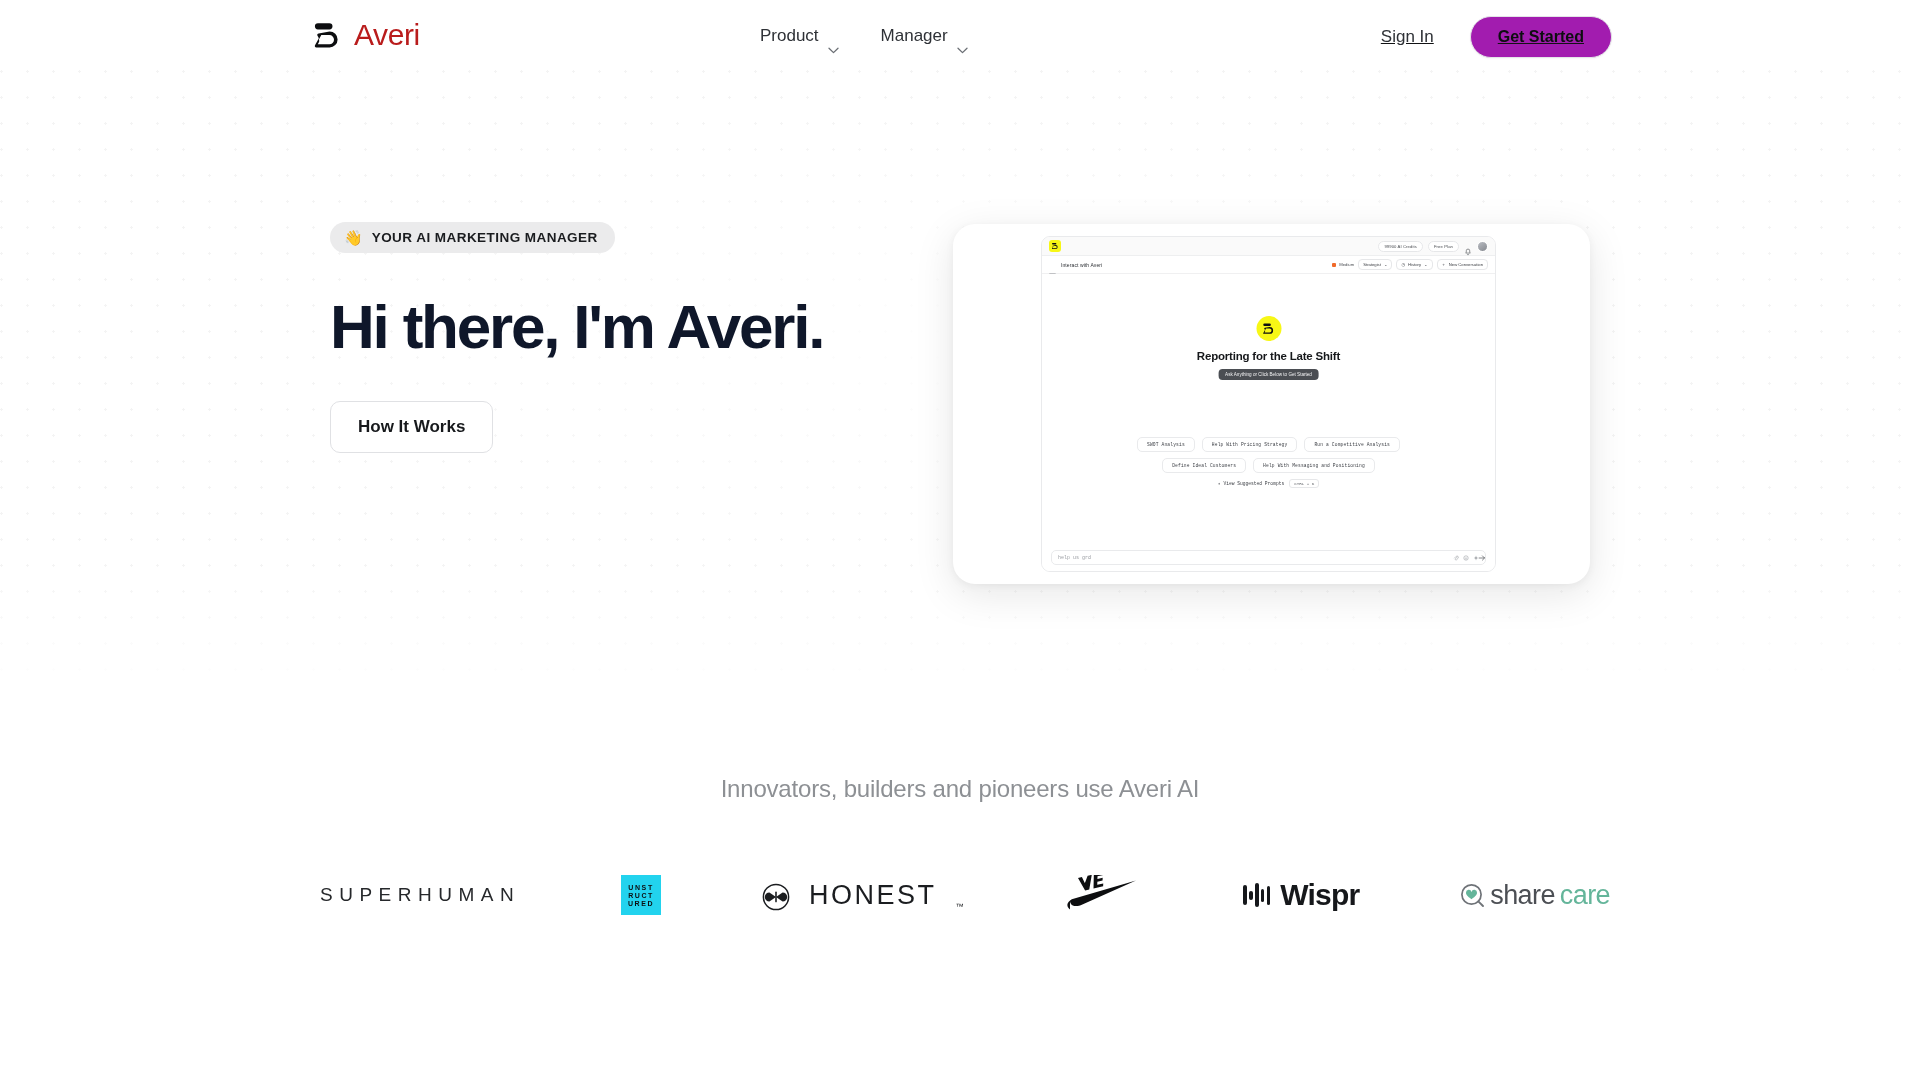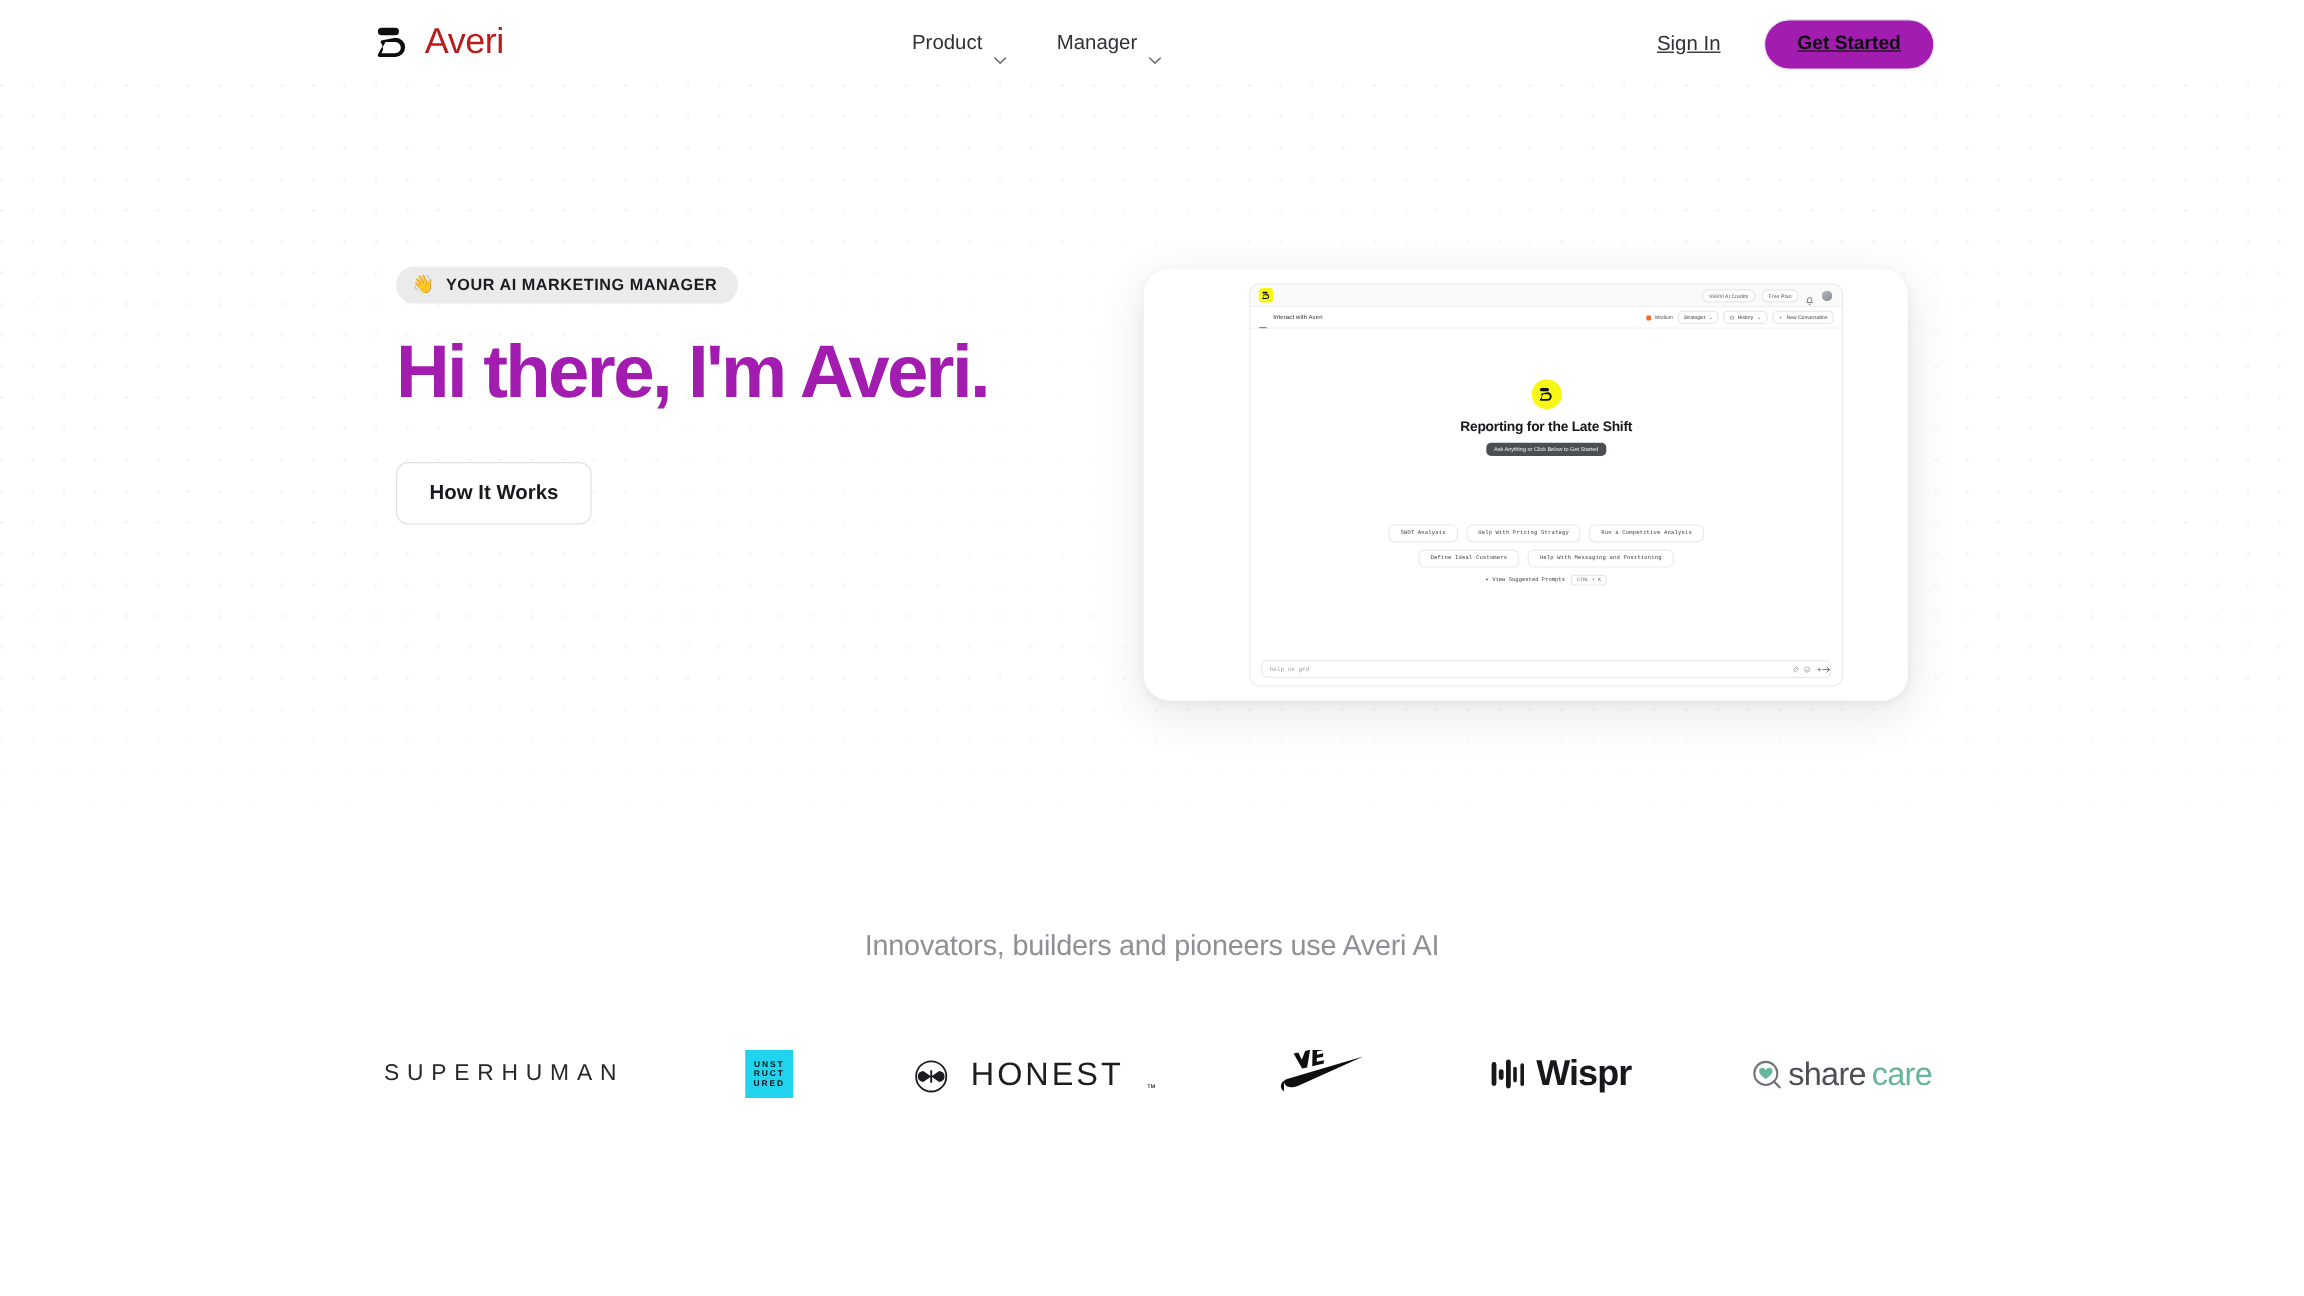--- a/index.html
+++ b/index.html
@@ -54,22 +54,22 @@
   
   .hero-left { position:absolute; left:330px; top:222px; width:580px; z-index:5; }
   .badge {
     display:inline-flex; align-items:center; gap:9px;
     background:#ebebec; border-radius:999px; padding:8px 17px 8px 14px;
   }
   .badge-emoji { font-size:15px; line-height:1; }
   .badge-text { font-size:13.5px; font-weight:700; letter-spacing:0.45px; color:#1a1c1f; }
 
   .headline {
-    margin-top:26px; font-size:62px; line-height:1.04; font-weight:800;
-    letter-spacing:-2.2px; color:#a21caf;
+    margin-top:42px; font-size:62px; line-height:1.04; font-weight:800;
+    letter-spacing:-2.2px; color:#0f172a;
   }
   .subcopy {
     margin-top:26px; font-size:19.5px; line-height:1.58; color:#3c4045; max-width:470px;
   }
   .cta-row { margin-top:42px; display:flex; align-items:center; gap:22px; }
   .btn-primary {
     background:#F7F716; border:none; border-radius:10px;
     padding:16px 30px; font-size:17px; font-weight:700; color:#111214; cursor:pointer;
   }
   .btn-secondary {
@@ -78,21 +78,21 @@
   }
 
   
   .app-shell {
     position:absolute; left:953px; top:224px; width:637px; height:360px;
     background:#fff; border-radius:22px;
     box-shadow:0 10px 40px rgba(16,18,22,0.10), 0 2px 8px rgba(16,18,22,0.05);
     z-index:5;
   }
   .app-window {
-    position:absolute; left:88px; top:12px; width:495px; height:336px;
+    position:absolute; left:88px; top:12px; width:455px; height:336px;
     background:#fff; border:1px solid #e9eaec; border-radius:9px; overflow:hidden;
   }
   .app-topbar {
     height:19px; background:#fafafa; border-bottom:1px solid #eeeff0;
     display:flex; align-items:center; padding:0 7px; gap:6px;
   }
   .app-logo-sq {
     width:12px; height:12px; background:#F7F716; border-radius:3px;
     display:flex; align-items:center; justify-content:center;
   }

